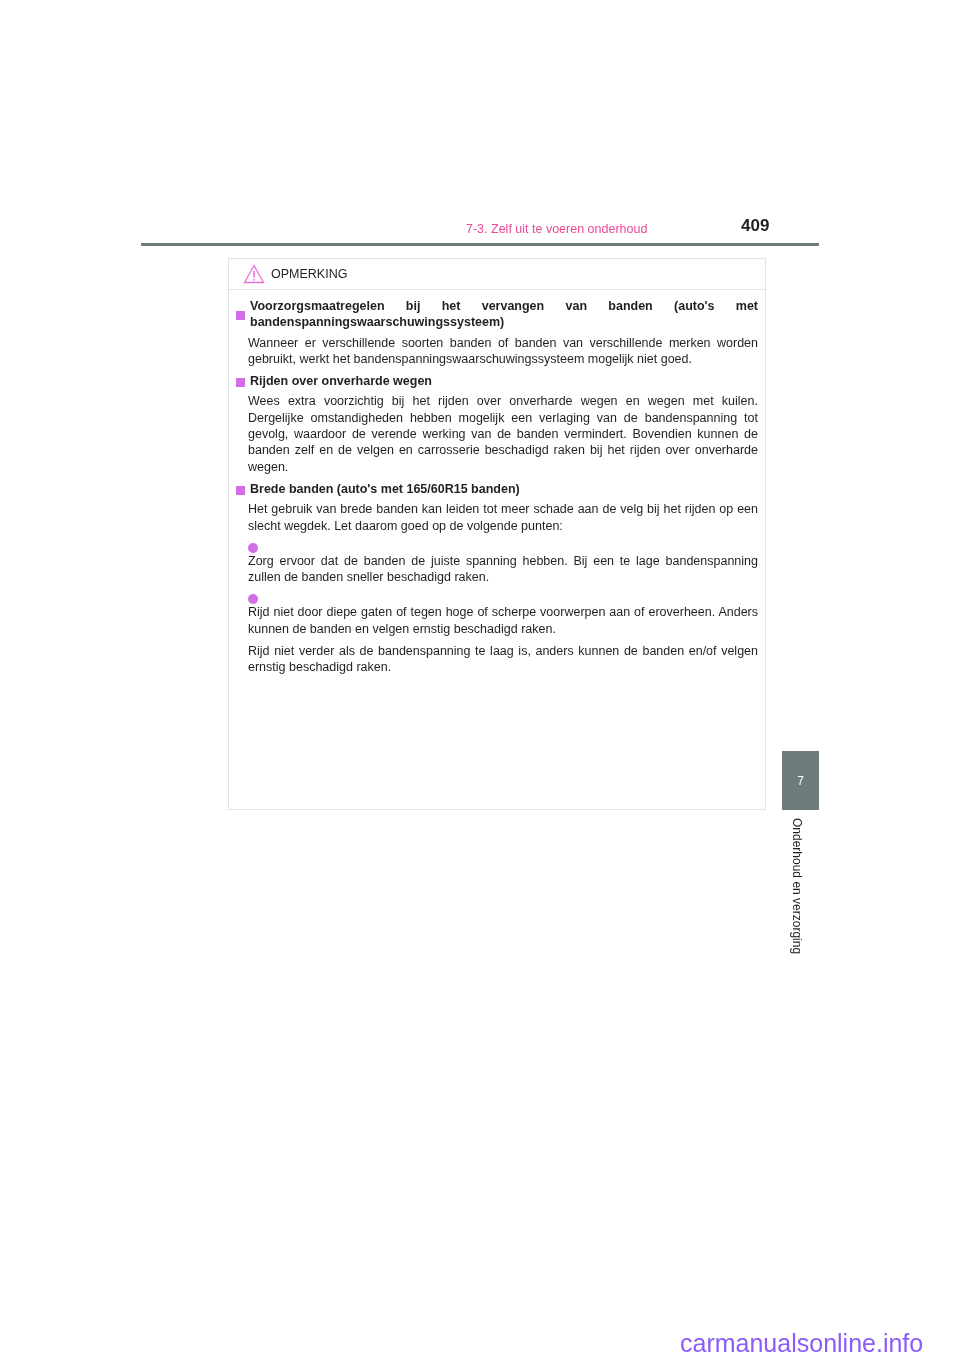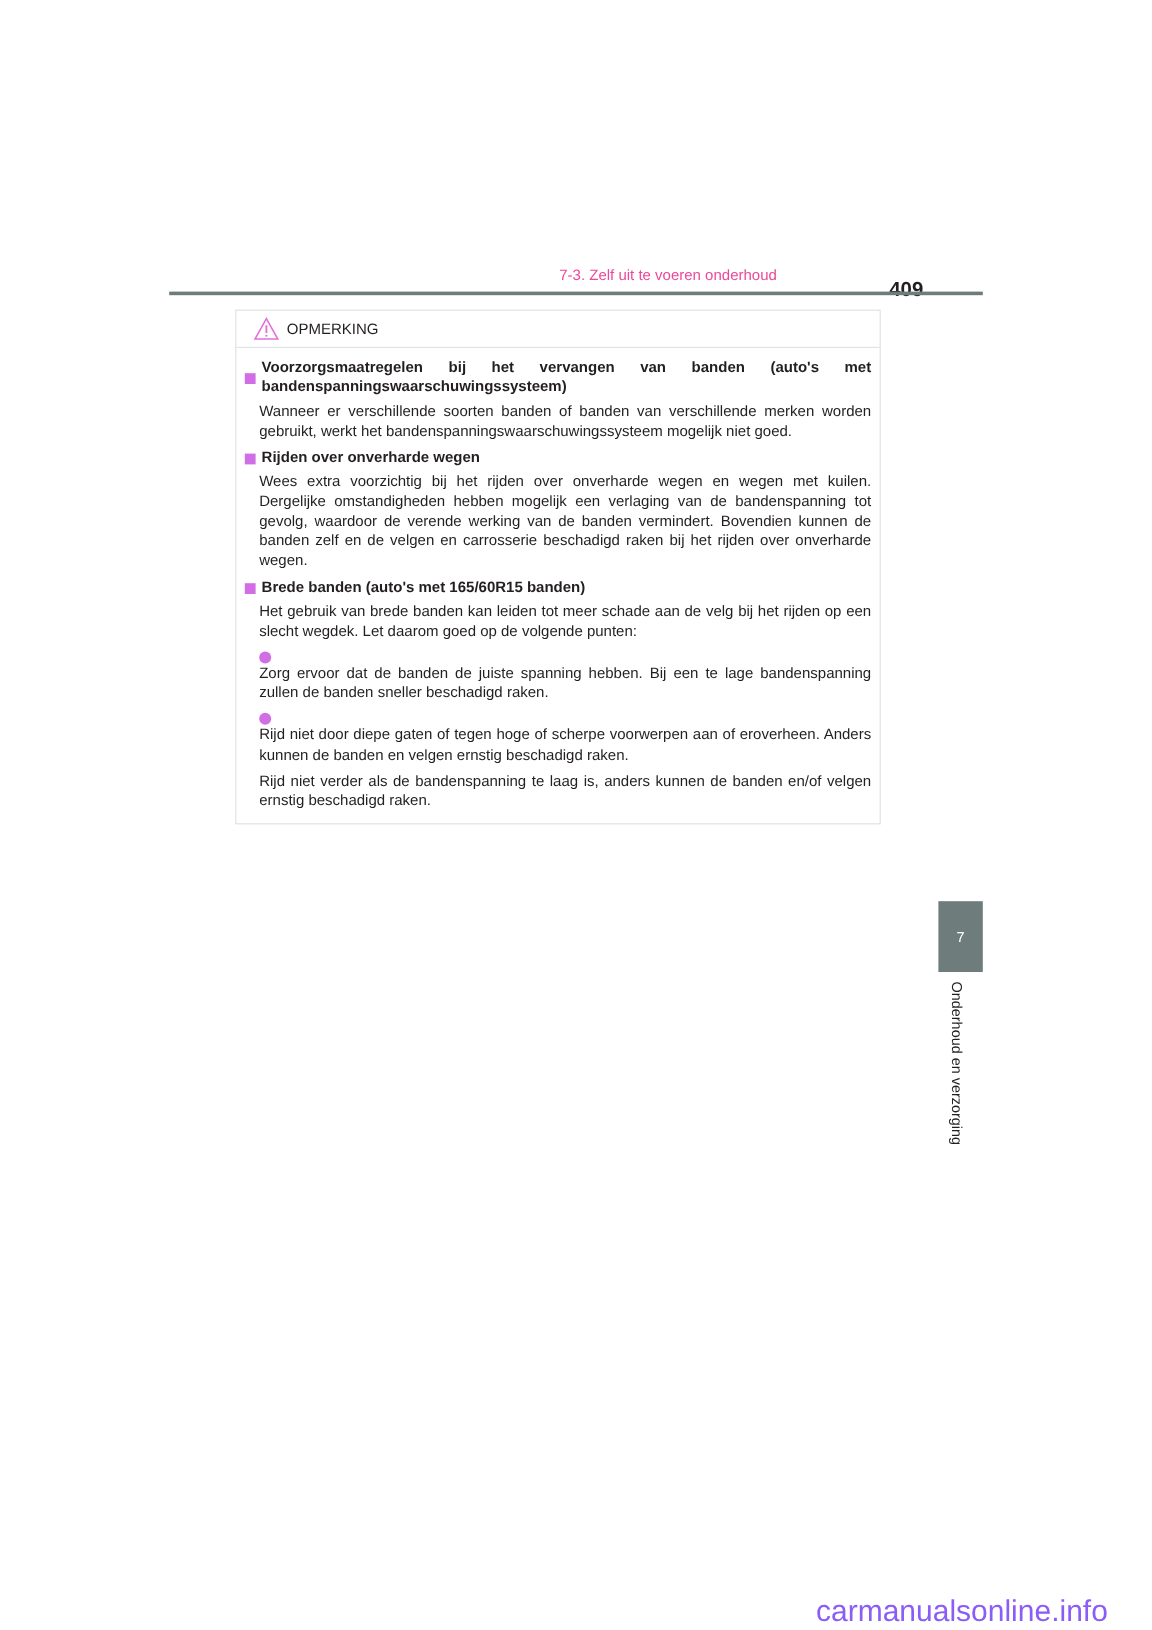--- a/index.html
+++ b/index.html
@@ -6,38 +6,38 @@
   body {
     width: 960px; height: 1358px; background: #ffffff; position: relative;
     font-family: "Liberation Sans", sans-serif; color: #231f20; overflow: hidden;
   }
   .header-text {
     position: absolute; top: 222px; left: 466px;
     font-size: 12.5px; color: #ec4899;
   }
   .page-number {
     position: absolute; top: 216px; left: 741px;
-    font-size: 17px; font-weight: bold; color: #231f20; margin-top: 16px;
+    font-size: 17px; font-weight: bold; color: #231f20;
   }
   .header-rule {
     position: absolute; top: 243px; left: 141px; width: 678px; height: 3px;
     background: #6e7d7c;
   }
   .chapter-tab {
     position: absolute; top: 751px; left: 782px; width: 37px; height: 59px;
     background: #6e7d7c; color: #ffffff; font-size: 12px;
     display: flex; align-items: center; justify-content: center;
   }
   .chapter-label {
     position: absolute; top: 818px; left: 790px;
     writing-mode: vertical-rl; font-size: 12px; color: #231f20;
     white-space: nowrap;
   }
   .note-box {
-    position: absolute; top: 258px; left: 196px; width: 538px; height: 429px;
+    position: absolute; top: 258px; left: 228px; width: 538px; height: 552px;
     border: 1.5px solid #dfe4e3; box-sizing: border-box;
   }
   .note-head {
     height: 30px; border-bottom: 1.5px solid #dfe4e3;
     display: flex; align-items: center; padding-left: 14px;
   }
   .note-head .warn { width: 22px; height: 20px; margin-right: 6px; }
   .note-head span { font-size: 12.5px; color: #231f20; }
   .note-body { padding: 8px 7px 0 7px; font-size: 12.5px; line-height: 16.3px; }
   .section { margin-bottom: 6px; }

